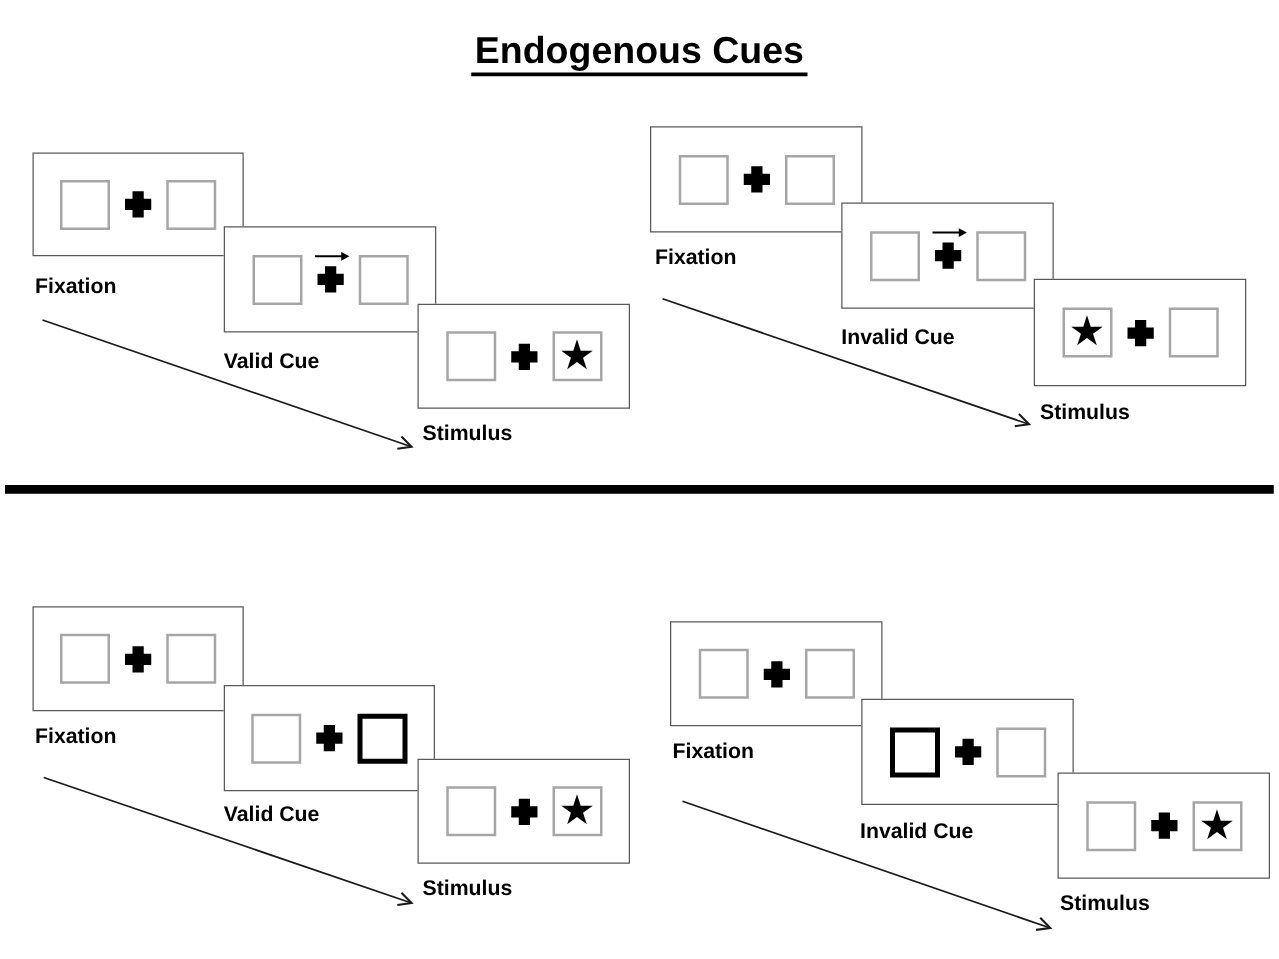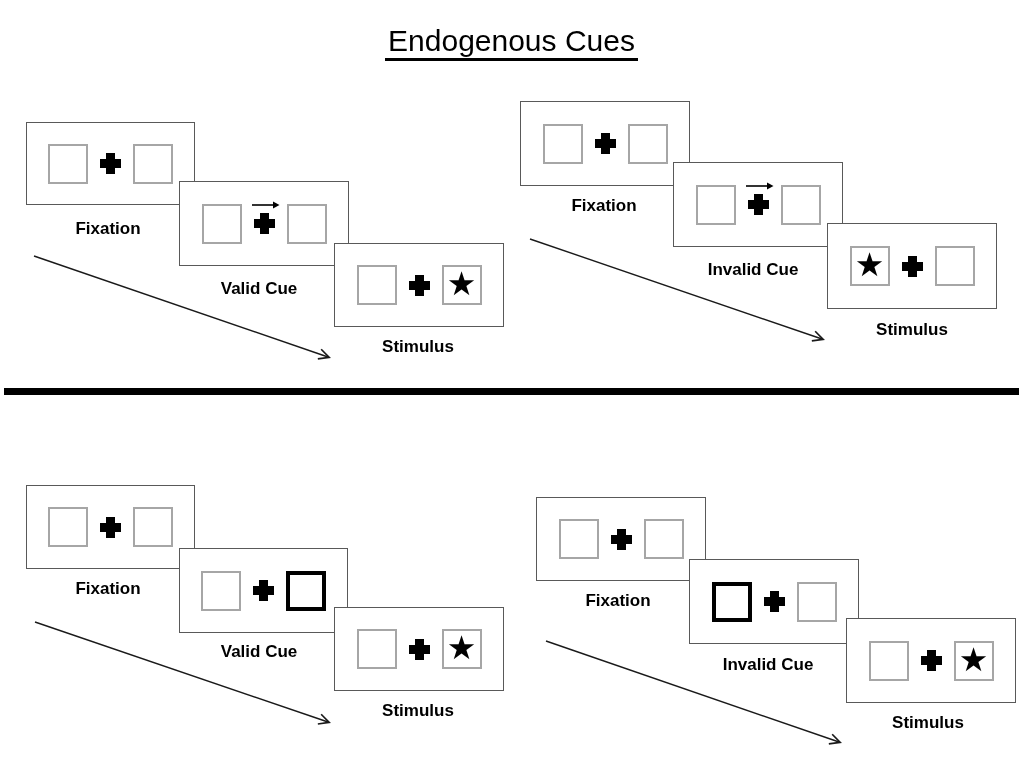--- a/index.html
+++ b/index.html
@@ -2,41 +2,41 @@
 <html><head>
 <meta charset="utf-8">
 <style>
   html,body{margin:0;padding:0;background:#fff;}
   #page{
     position:relative;width:1023px;height:767px;background:#fff;overflow:hidden;
     font-family:"Liberation Sans",sans-serif;color:#000;
   }
   .sec-title{position:absolute;left:0;right:0;text-align:center;}
   .sec-title span{
-    display:inline-block;font-weight:normal;font-size:30px;line-height:1.1;
+    display:inline-block;font-weight:bold;font-size:30px;line-height:1.1;
     border-bottom:3px solid #000;padding:0 3px 1px 3px;letter-spacing:0px;
   }
   .divider{position:absolute;left:4px;right:4px;top:388px;height:7px;background:#000;}
   .panel{
     position:absolute;background:#fff;border:1px solid #595959;box-sizing:border-box;
     display:flex;align-items:center;justify-content:center;gap:12px;
   }
   .box{
     width:36px;height:36px;border:2px solid #a6a6a6;background:#fff;
     display:flex;align-items:center;justify-content:center;flex:0 0 auto;
   }
   .box.bold-cue{width:32px;height:32px;border:4px solid #000;}
   .star{font-size:33px;line-height:1;margin-top:-3px;color:#000;}
   .cue-center{position:relative;flex:0 0 auto;width:21px;height:21px;}
   .cross{position:relative;width:21px;height:21px;}
   .cross::before{content:"";position:absolute;left:0;top:6px;width:21px;height:9px;background:#000;}
   .cross::after{content:"";position:absolute;left:6px;top:0;width:9px;height:21px;background:#000;}
   .cue-arrow{position:absolute;top:-15px;left:-3px;}
   .plabel{
-    position:absolute;width:160px;text-align:center;
+    position:absolute;width:160px;
     font-weight:bold;font-size:17px;line-height:20px;color:#000;white-space:nowrap;
   }
   #arrow-overlay{position:absolute;left:0;top:0;pointer-events:none;}
 </style>
 </head>
 <body>
 
 <div id="page">
 
   <div class="sec-title" style="top:24px;">

